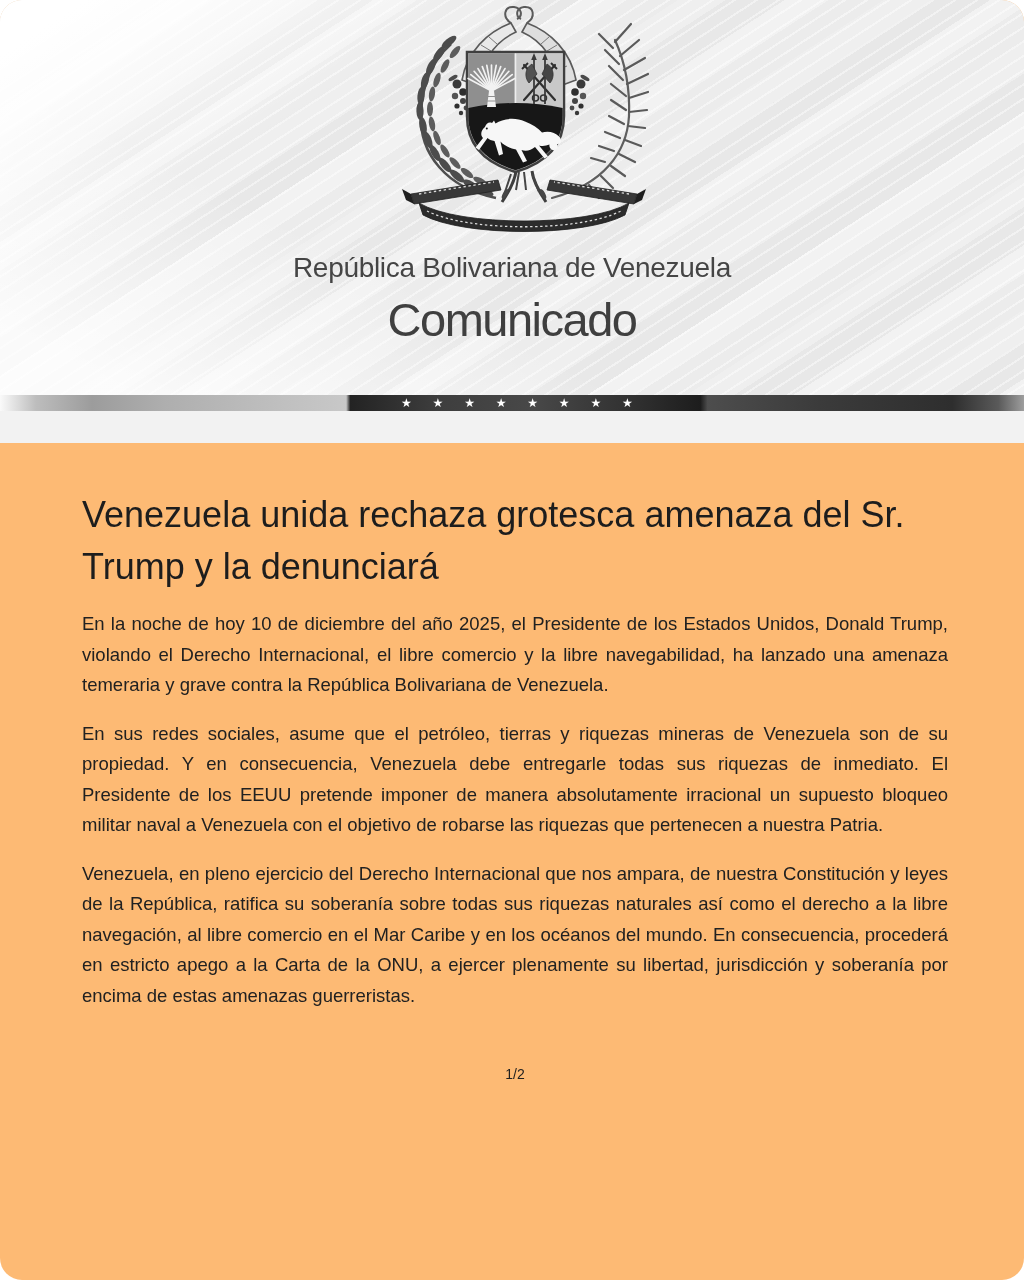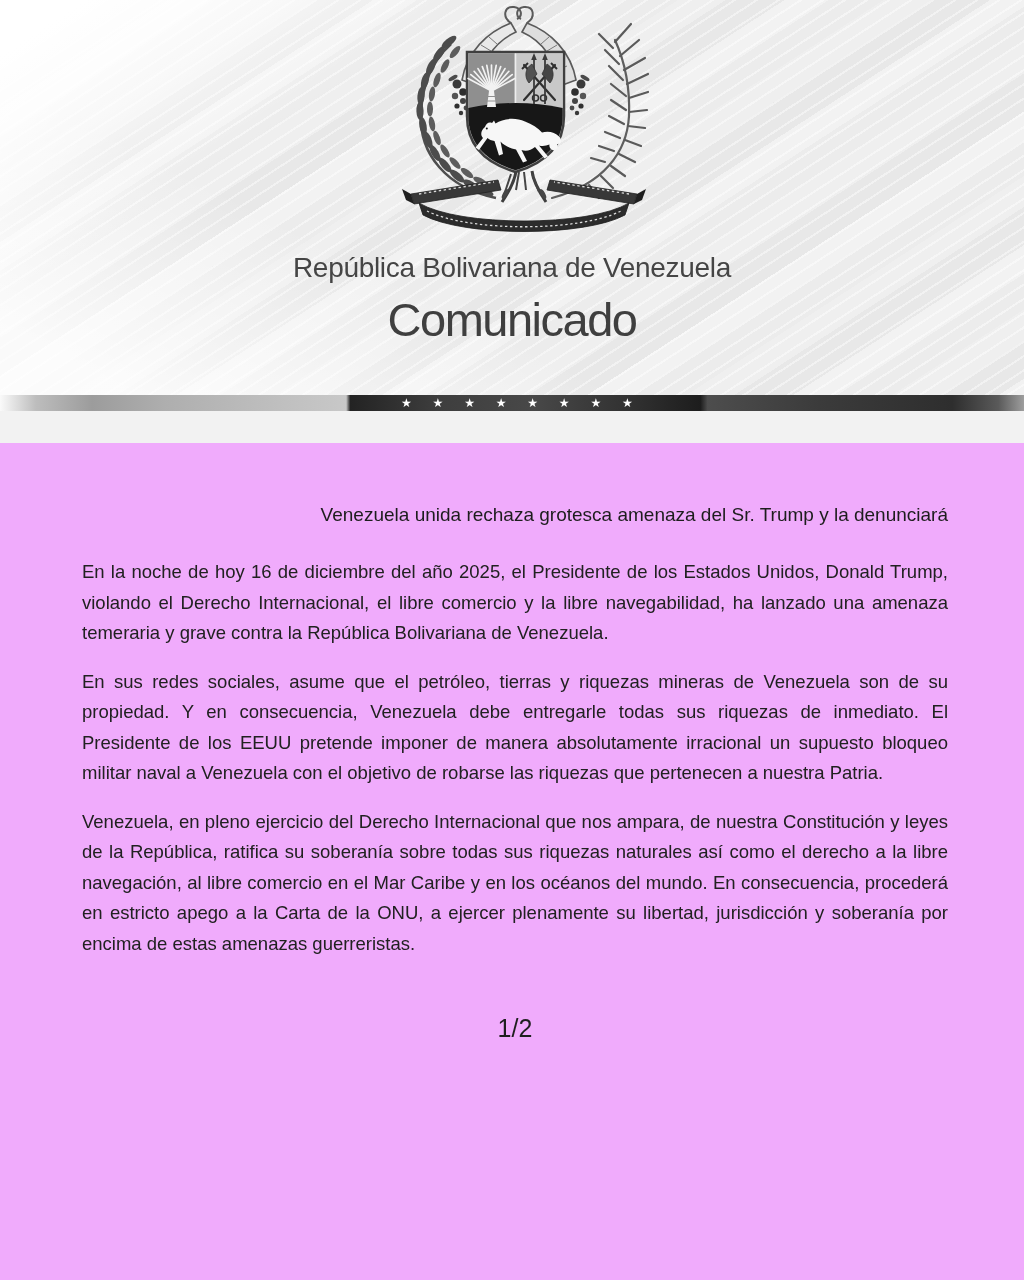--- a/index.html
+++ b/index.html
@@ -1,19 +1,20 @@
 <!DOCTYPE html>
 <html><head>
 <meta charset="utf-8">
 <style>
   html, body { margin:0; padding:0; background:#ffffff; }
   .page {
-    position:relative; width:1024px; height:1280px; background:#f0abfc;
+    position:relative; width:1024px; height:1280px; background:#fdba74;
     overflow:hidden; font-family:"Liberation Sans","DejaVu Sans",sans-serif;
     color:#212121;
+    border-radius:22px;
   }
   
   .header { position:absolute; top:0; left:0; width:1024px; height:443px; }
   .header-backdrop {
     position:absolute; inset:0;
     background:
       linear-gradient(327deg, rgba(255,255,255,0) 72%, rgba(255,255,255,.85) 88%, #ffffff 95%),
       linear-gradient(207deg, rgba(255,255,255,0) 62%, rgba(255,255,255,.8) 88%),
       repeating-linear-gradient(327deg, rgba(255,255,255,.45) 0 2px, rgba(255,255,255,0) 2px 12px),
       repeating-linear-gradient(327deg, #ececec 0 30px, #f2f2f2 30px 54px, #e8e8e8 54px 86px, #efefef 86px 112px);
@@ -36,28 +37,28 @@
   }
   .stars {
     position:absolute; left:401px; top:1px; height:15px; line-height:14px;
     font-size:12px; word-spacing:17px; color:#ffffff; white-space:nowrap;
     font-family:"DejaVu Sans",sans-serif;
   }
   .substrip { position:absolute; top:411px; left:0; width:1024px; height:32px; background:#f2f2f2; }
   
   .content { position:absolute; top:443px; left:0; width:1024px; padding:46px 76px 0 82px; box-sizing:border-box; }
   .doc-title {
-    font-size:19px; line-height:52px; font-weight:400; text-align:right;
+    font-size:36px; line-height:52px; font-weight:400; text-align:left;
     color:#1d1d1d; margin:0 auto 16px; max-width:912px;
   }
   .content p {
     font-size:18.5px; line-height:30.5px; text-align:justify;
     color:#212121; margin:0 0 18px;
   }
-  .page-number { margin-top:55px; text-align:center; font-size:25px; color:#1f1f1f; }
+  .page-number { margin-top:55px; text-align:center; font-size:14px; color:#1f1f1f; }
 </style>
 </head>
 <body>
 
 <div class="page">
 
   <div class="header">
     <div class="header-backdrop"></div>
 
     <div class="arms">
@@ -234,19 +235,19 @@
     <div class="comunicado">Comunicado</div>
 
     <div class="star-bar">
       <div class="stars">★ ★ ★ ★ ★ ★ ★ ★</div>
     </div>
     <div class="substrip"></div>
   </div>
 
   <div class="content">
     <h1 class="doc-title">Venezuela unida rechaza grotesca amenaza del Sr. Trump y la denunciará</h1>
-    <p>En la noche de hoy 16 de diciembre del año 2025, el Presidente de los Estados Unidos, Donald Trump, violando el Derecho Internacional, el libre comercio y la libre navegabilidad, ha lanzado una amenaza temeraria y grave contra la República Bolivariana de Venezuela.</p>
+    <p>En la noche de hoy 10 de diciembre del año 2025, el Presidente de los Estados Unidos, Donald Trump, violando el Derecho Internacional, el libre comercio y la libre navegabilidad, ha lanzado una amenaza temeraria y grave contra la República Bolivariana de Venezuela.</p>
     <p>En sus redes sociales, asume que el petróleo, tierras y riquezas mineras de Venezuela son de su propiedad. Y en consecuencia, Venezuela debe entregarle todas sus riquezas de inmediato. El Presidente de los EEUU pretende imponer de manera absolutamente irracional un supuesto bloqueo militar naval a Venezuela con el objetivo de robarse las riquezas que pertenecen a nuestra Patria.</p>
     <p>Venezuela, en pleno ejercicio del Derecho Internacional que nos ampara, de nuestra Constitución y leyes de la República, ratifica su soberanía sobre todas sus riquezas naturales así como el derecho a la libre navegación, al libre comercio en el Mar Caribe y en los océanos del mundo. En consecuencia, procederá en estricto apego a la Carta de la ONU, a ejercer plenamente su libertad, jurisdicción y soberanía por encima de estas amenazas guerreristas.</p>
     <div class="page-number">1/2</div>
   </div>
 
 </div>
 
 </body></html>

